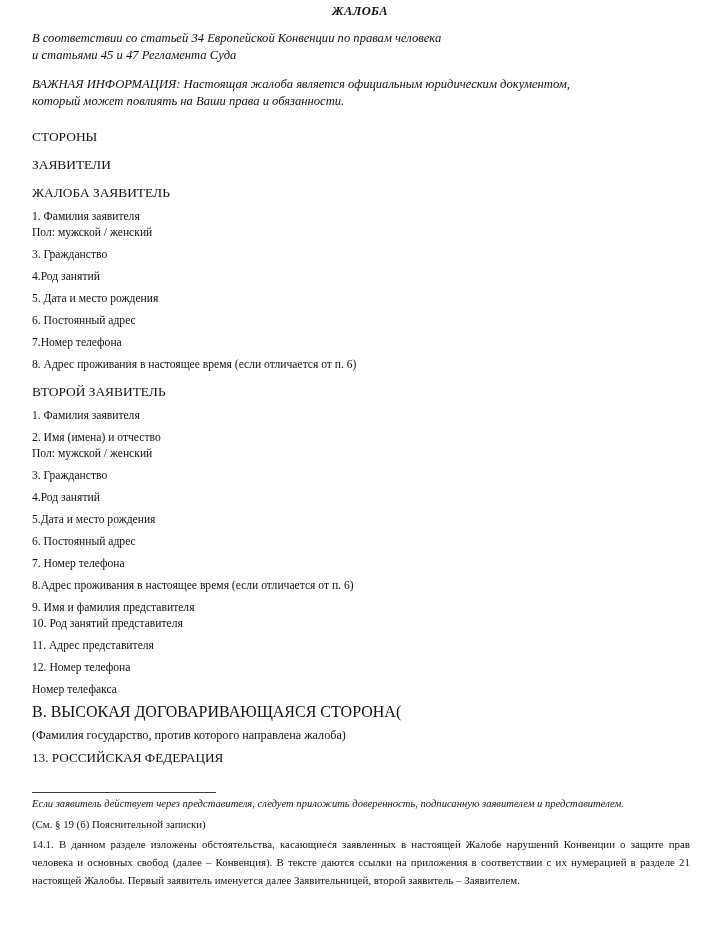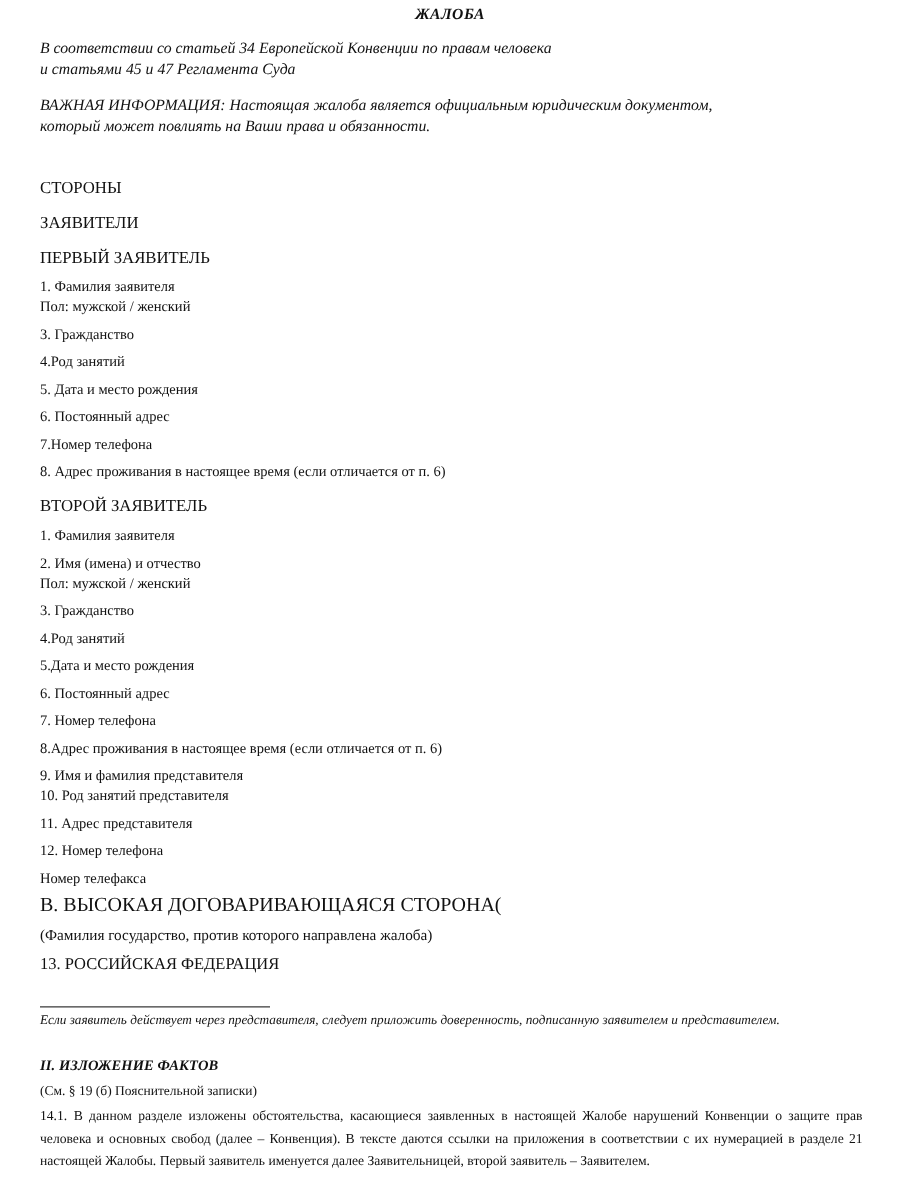--- a/index.html
+++ b/index.html
@@ -47,21 +47,21 @@
     line-height: 17px;
     color: #111;
   }
   .intro-group { margin-top: 11px; }
   .intro-group-2 { margin-top: 12px; }
 
   
   .heading {
     font-size: 13.4px;
     line-height: 17px;
-    margin-top: 31px;
+    margin-top: 18px;
     color: #111;
   }
   .heading.tight { margin-top: 11px; }
 
   
   .item {
     font-size: 11.6px;
     line-height: 15px;
     margin-top: 7px;
     color: #111;
@@ -143,21 +143,21 @@
   </div>
 
   <div class="block intro-group-2">
     <div class="intro-line">ВАЖНАЯ ИНФОРМАЦИЯ: Настоящая жалоба является официальным юридическим документом,</div>
     <div class="intro-line">который может повлиять на Ваши права и обязанности.</div>
   </div>
 
   <div class="block heading">СТОРОНЫ</div>
   <div class="block heading tight">ЗАЯВИТЕЛИ</div>
 
-  <div class="block heading tight">ПЕРВЫЙ ЗАЯВИТЕЛЬ</div>
+  <div class="block heading tight">ЖАЛОБА ЗАЯВИТЕЛЬ</div>
   <div class="block item after-head">1. Фамилия заявителя</div>
   <div class="block item tight">Пол: мужской / женский</div>
   <div class="block item">3. Гражданство</div>
   <div class="block item">4.Род занятий</div>
   <div class="block item">5. Дата и место рождения</div>
   <div class="block item">6. Постоянный адрес</div>
   <div class="block item">7.Номер телефона</div>
   <div class="block item">8. Адрес проживания в настоящее время (если отличается от п. 6)</div>
 
   <div class="block heading tight">ВТОРОЙ ЗАЯВИТЕЛЬ</div>
@@ -178,17 +178,16 @@
 
   <div class="block party-heading">B. ВЫСОКАЯ ДОГОВАРИВАЮЩАЯСЯ СТОРОНА(</div>
   <div class="block party-note">(Фамилия государство, против которого направлена жалоба)</div>
   <div class="block party-state">13. РОССИЙСКАЯ ФЕДЕРАЦИЯ</div>
 
   <div class="block footnote-wrap">
     <div class="footnote-rule"></div>
     <div class="footnote-text">Если заявитель действует через представителя, следует приложить доверенность, подписанную заявителем и представителем.</div>
   </div>
 
-  <div class="block section-head">II. ИЗЛОЖЕНИЕ ФАКТОВ</div>
   <div class="block section-sub">(См. § 19 (б) Пояснительной записки)</div>
   <div class="block body-para">14.1. В данном разделе изложены обстоятельства, касающиеся заявленных в настоящей Жалобе нарушений Конвенции о защите прав человека и основных свобод (далее – Конвенция). В тексте даются ссылки на приложения в соответствии с их нумерацией в разделе 21 настоящей Жалобы. Первый заявитель именуется далее Заявительницей, второй заявитель – Заявителем.</div>
 
 </div>
 
 </body></html>

